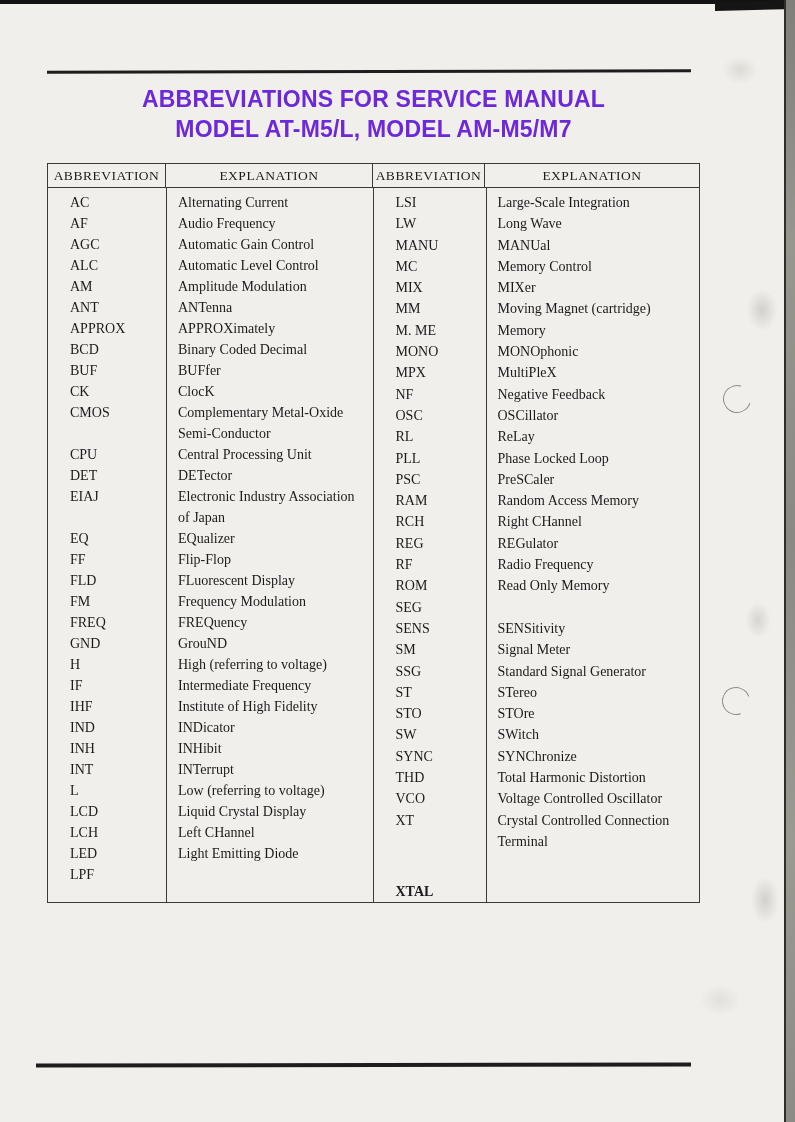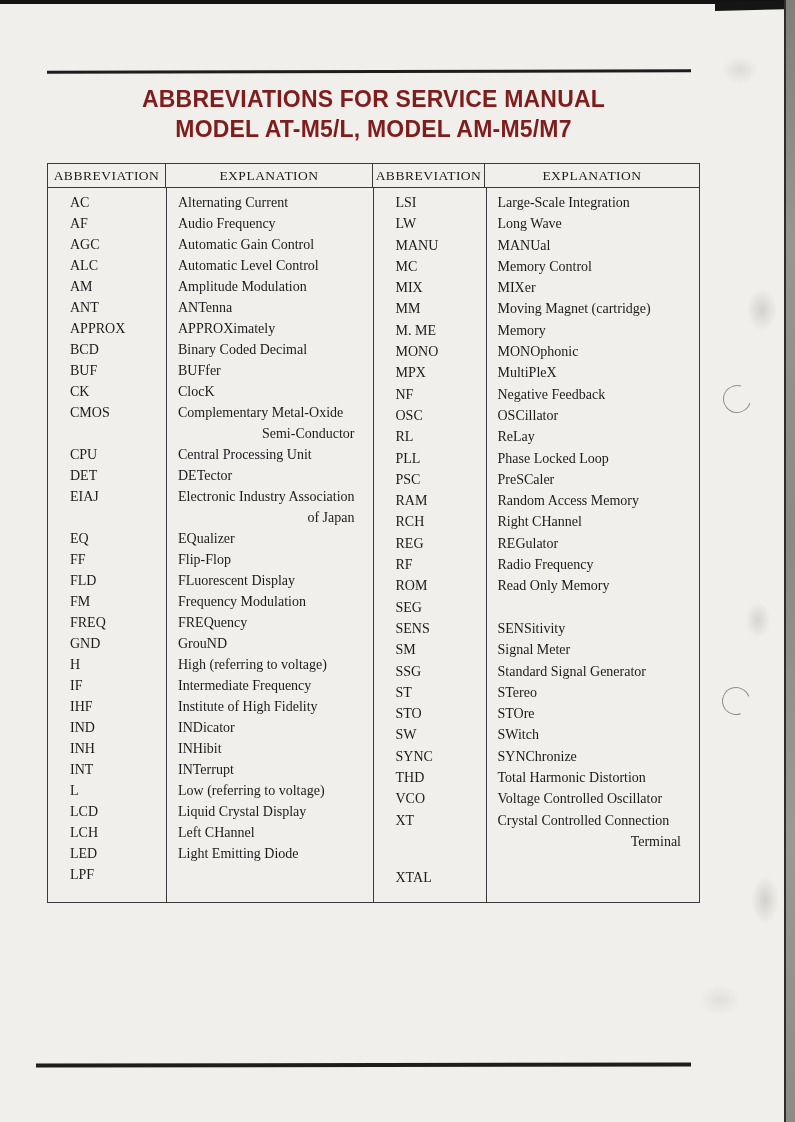--- a/index.html
+++ b/index.html
@@ -40,21 +40,21 @@
   }
   .punch-hole.top{left:723px;top:385px;}
   .punch-hole.bottom{left:722px;top:687px;transform:rotate(115deg);}
   
   .rule{position:absolute;background:#1d1d1d;}
   .rule-top{left:47px;top:70px;width:644px;height:3px;transform:rotate(-0.15deg);}
   .rule-bottom{left:36px;top:1063px;width:655px;height:3.5px;transform:rotate(-0.1deg);}
   
   .title-block{
     position:absolute;left:47px;top:84px;width:653px;text-align:center;
-    font-family:"Liberation Sans", sans-serif;font-weight:bold;color:#7f1d1d;
+    font-family:"Liberation Sans", sans-serif;font-weight:bold;color:#6d28d9;
   }
   .title-line{font-size:23px;line-height:30px;letter-spacing:0.2px;}
   
   .abbr-table{
     position:absolute;left:47px;top:163px;width:653px;height:740px;
     border:1.5px solid #3a3a3a;box-sizing:border-box;
     background:transparent;
   }
   .thead{
     display:flex;height:24px;border-bottom:1.5px solid #3a3a3a;box-sizing:border-box;
@@ -69,26 +69,26 @@
   .hcell.c4{flex:1;}
   .tbody{display:flex;height:714px;overflow:hidden;}
   .tbody-half{position:relative;box-sizing:border-box;padding-top:4px;overflow:hidden;}
   .tbody-left{width:325.5px;border-right:1.2px solid #3a3a3a;}
   .tbody-right{flex:1;}
   .vline{position:absolute;top:0;bottom:0;width:1.2px;background:#3a3a3a;}
   .tbody-left  .vline{left:118px;}
   .tbody-right .vline{left:112px;}
   .trow{display:flex;line-height:21px;font-size:14px;}
   .tbody-right .trow{line-height:21.3px;}
-  .trow.gap-before{margin-top:15px;}
+  .trow.gap-before{margin-top:29px;font-weight:bold;}
   .cell-abbr{box-sizing:border-box;padding-left:22px;flex-shrink:0;}
   .tbody-left  .cell-abbr{width:118px;}
   .tbody-right .cell-abbr{width:112px;}
   .cell-expl{flex:1;box-sizing:border-box;padding-left:12px;padding-right:8px;}
-  .expl-line.cont{text-align:right;padding-right:10px;}
+  .expl-line.cont{text-align:left;padding-right:10px;}
 </style>
 </head>
 <body>
 
 <div class="page">
 
   <div class="top-edge-bar"></div>
   <div class="top-edge-wedge"></div>
   <div class="right-edge-band"></div>
   <div class="scan-smudges"></div>

